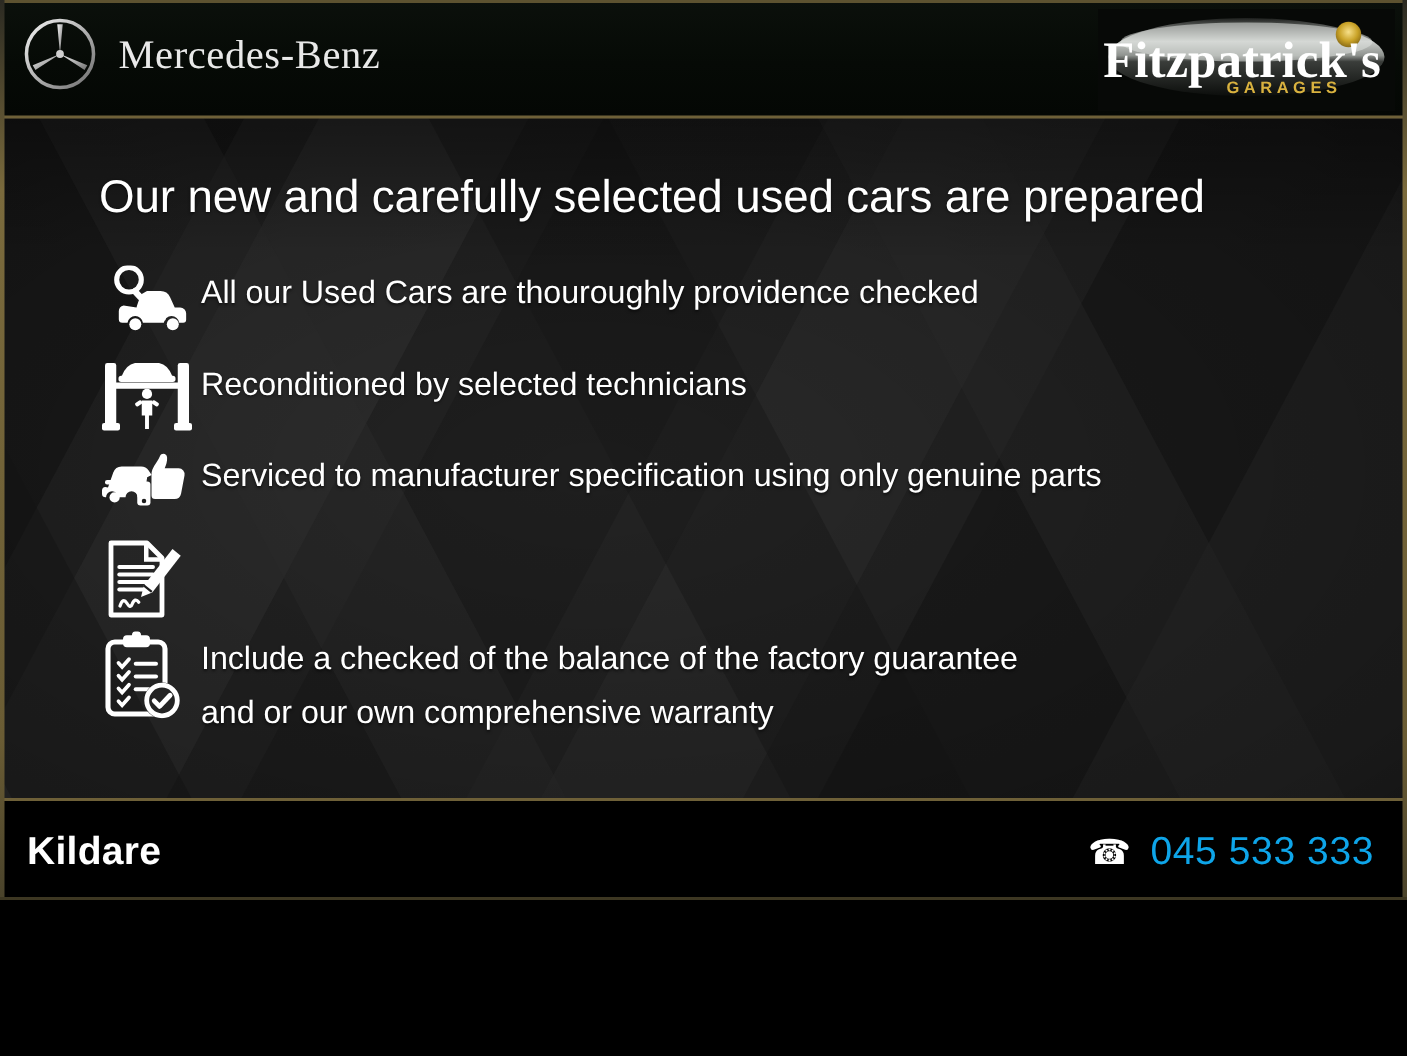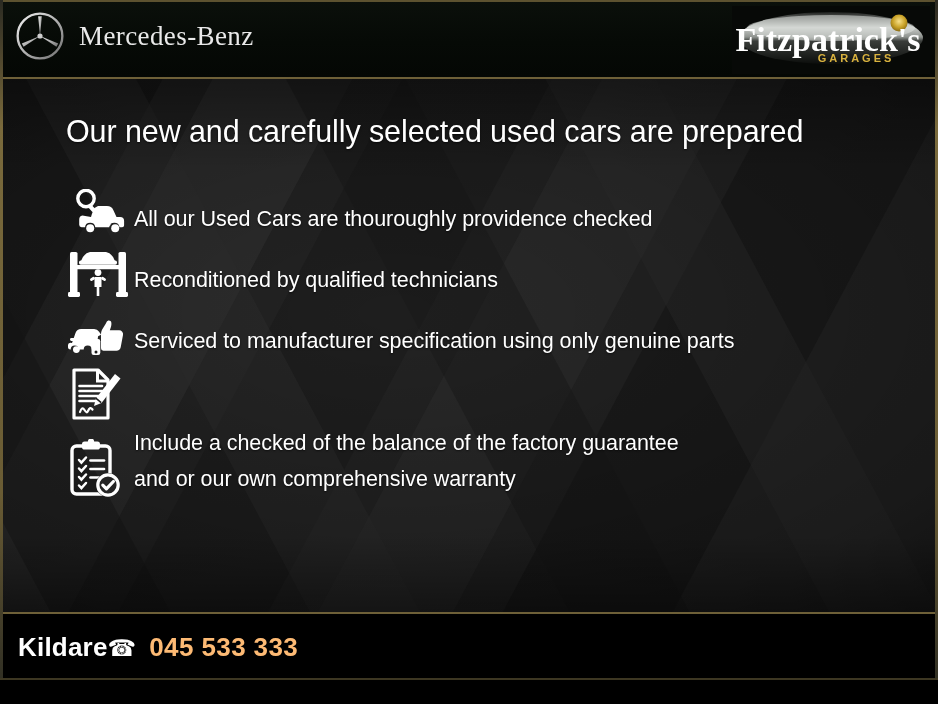--- a/index.html
+++ b/index.html
@@ -7,21 +7,21 @@
     padding: 0;
     background: #000;
   }
   body {
     font-family: "Liberation Sans", sans-serif;
   }
 
   .slide {
     position: relative;
     width: 938px;
-    height: 680px;
+    height: 600px;
     overflow: hidden;
     background: #0a0a0a;
     box-sizing: border-box;
   }
 
   
   .header {
     position: absolute;
     top: 0;
     left: 0;
@@ -112,21 +112,21 @@
     max-width: 830px;
     text-shadow: 0 1px 2px rgba(0,0,0,.65);
   }
   .headline div { white-space: nowrap; }
 
   .features {
     margin-top: 27px;
   }
   .feature {
     display: flex;
-    align-items: flex-end;
+    align-items: flex-start;
     min-height: 60px;
     margin-bottom: 1px;
   }
   .feature-icon {
     width: 68px;
     flex: none;
     display: flex;
     align-items: center;
     justify-content: flex-start;
     padding-left: 2px;
@@ -153,20 +153,21 @@
     background: #000000;
     border-top: 2px solid #6e6038;
     box-sizing: border-box;
     z-index: 6;
   }
   .footer-inner {
     position: relative;
     height: 100%;
     display: flex;
     align-items: center;
+    justify-content: space-between;
     padding: 0 22px 0 18px;
   }
   .footer-location {
     color: #ffffff;
     font-size: 26px;
     font-weight: 700;
     letter-spacing: .2px;
   }
   .footer-phone {
     display: flex;
@@ -174,23 +175,23 @@
     gap: 13px;
   }
   .phone-glyph {
     color: #ffffff;
     font-size: 23px;
     line-height: 1;
     position: relative;
     top: 1px;
   }
   .footer-number {
-    color: #fdba74;
+    color: #0ea5e9;
     font-size: 26px;
-    font-weight: 700;
+    font-weight: 400;
     letter-spacing: .4px;
   }
 
   
   .frame-left, .frame-right {
     position: absolute;
     top: 0;
     width: 3px;
     height: 704px;
     z-index: 9;
@@ -321,21 +322,21 @@
               <path d="M13 13 q3-8 9-9 h16 q6 1 9 9 z"></path>
               <rect x="11" y="12.5" width="38" height="4.2" rx="1.8"></rect>
               <circle cx="17" cy="13.4" r="2.6"></circle>
               <circle cx="43" cy="13.4" r="2.6"></circle>
               <circle cx="30" cy="24.6" r="3.4"></circle>
               <path d="M26.5 29 h7 v10 h-2.2 v9 h-2.6 v-9 h-2.2 z"></path>
               <rect x="22" y="29.5" width="5" height="2.8" rx="1.2" transform="rotate(-32 24.5 31)"></rect>
               <rect x="33" y="29.5" width="5" height="2.8" rx="1.2" transform="rotate(32 35.5 31)"></rect>
             </svg>
           </div>
-          <div class="feature-text">Reconditioned by qualified technicians</div>
+          <div class="feature-text">Reconditioned by selected technicians</div>
         </div>
 
         <div class="feature">
           <div class="feature-icon">
             <svg width="62" height="42" viewBox="0 0 62 42" fill="#ffffff">
               <path d="M4 26 l3.5-10 a6 6 0 0 1 5.6-4 h13 a6 6 0 0 1 5 2.7 l2 3 -3 1.5 -1.6 10.8 -1.4 2.5 h-3.4 a4 4 0 0 0 -8 0 h-5 a4 4 0 0 0 -8 0 H2.4 A2.4 2.4 0 0 1 0 30 v-2 a2.4 2.4 0 0 1 2.2 -2.3 z"></path>
               <circle cx="8.4" cy="32.6" r="3.4"></circle>
               <rect x="2" y="21" width="6.5" height="3" rx="1.4"></rect>
               <path d="M33 17.5 c0-5 3.4-7.4 5.6-12.4 1-2.3 4.6-2 4.8 .9 .2 2.5 -.7 5.2 -1.6 7.2 h9.3 a4 4 0 0 1 3.9 4.8 l-2.3 12.2 a4.4 4.4 0 0 1 -4.3 3.5 H35.4 a2.4 2.4 0 0 1 -2.4 -2.4 z"></path>
               <rect x="23.5" y="22" width="8.8" height="16" rx="2.2"></rect>

